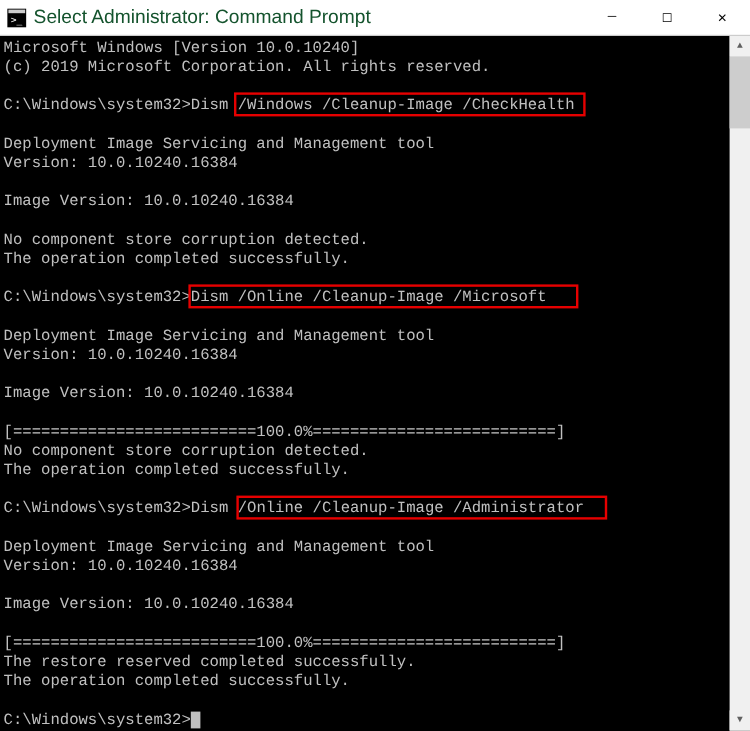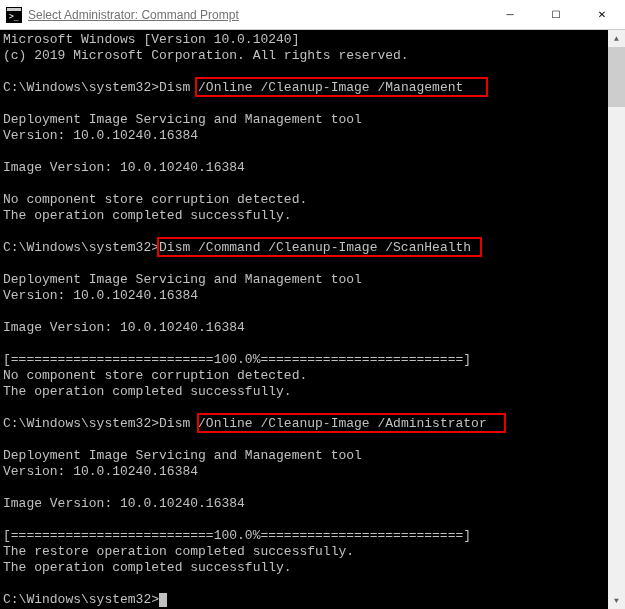--- a/index.html
+++ b/index.html
@@ -23,24 +23,23 @@
 .titlebar-icon {
   width: 16px;
   height: 16px;
   margin-right: 6px;
   display: inline-flex;
   align-items: center;
   justify-content: center;
 }
 .titlebar-title {
   font-family: 'Segoe UI', Tahoma, sans-serif;
-  font-size: 12px;
-  color: #737373;
+  font-size: 16px;
+  color: #14532d;
   flex: 1;
-  text-decoration: underline;
 }
 .win-controls {
   display: flex;
   height: 100%;
 }
 .win-btn {
   width: 46px;
   height: 100%;
   display: flex;
   align-items: center;
@@ -123,50 +122,50 @@
   <div class="win-controls">
     <div class="win-btn">─</div>
     <div class="win-btn">☐</div>
     <div class="win-btn close">✕</div>
   </div>
 </div>
 
 <div class="terminal"><span>Microsoft Windows [Version 10.0.10240]</span>
 <span>(c) 2019 Microsoft Corporation. All rights reserved.</span>
 
-<span>C:\Windows\system32&gt;</span><span>Dism </span><span>/Online /Cleanup-Image /Management</span>
+<span>C:\Windows\system32&gt;</span><span>Dism </span><span>/Windows /Cleanup-Image /CheckHealth</span>
 
 <span>Deployment Image Servicing and Management tool</span>
 <span>Version: 10.0.10240.16384</span>
 
 <span>Image Version: 10.0.10240.16384</span>
 
 <span>No component store corruption detected.</span>
 <span>The operation completed successfully.</span>
 
-<span>C:\Windows\system32&gt;</span><span>Dism /Command /Cleanup-Image /ScanHealth</span>
+<span>C:\Windows\system32&gt;</span><span>Dism /Online /Cleanup-Image /Microsoft</span>
 
 <span>Deployment Image Servicing and Management tool</span>
 <span>Version: 10.0.10240.16384</span>
 
 <span>Image Version: 10.0.10240.16384</span>
 
 <span>[==========================100.0%==========================]</span>
 <span>No component store corruption detected.</span>
 <span>The operation completed successfully.</span>
 
 <span>C:\Windows\system32&gt;</span><span>Dism </span><span>/Online /Cleanup-Image /Administrator</span>
 
 <span>Deployment Image Servicing and Management tool</span>
 <span>Version: 10.0.10240.16384</span>
 
 <span>Image Version: 10.0.10240.16384</span>
 
 <span>[==========================100.0%==========================]</span>
-<span>The restore operation completed successfully.</span>
+<span>The restore reserved completed successfully.</span>
 <span>The operation completed successfully.</span>
 
 <span>C:\Windows\system32&gt;</span><span class="cursor"></span></div>
 
 <div class="scrollbar">
   <div class="scroll-arrow up">▲</div>
   <div class="scrollbar-thumb"></div>
   <div class="scroll-arrow down">▼</div>
 </div>
 

